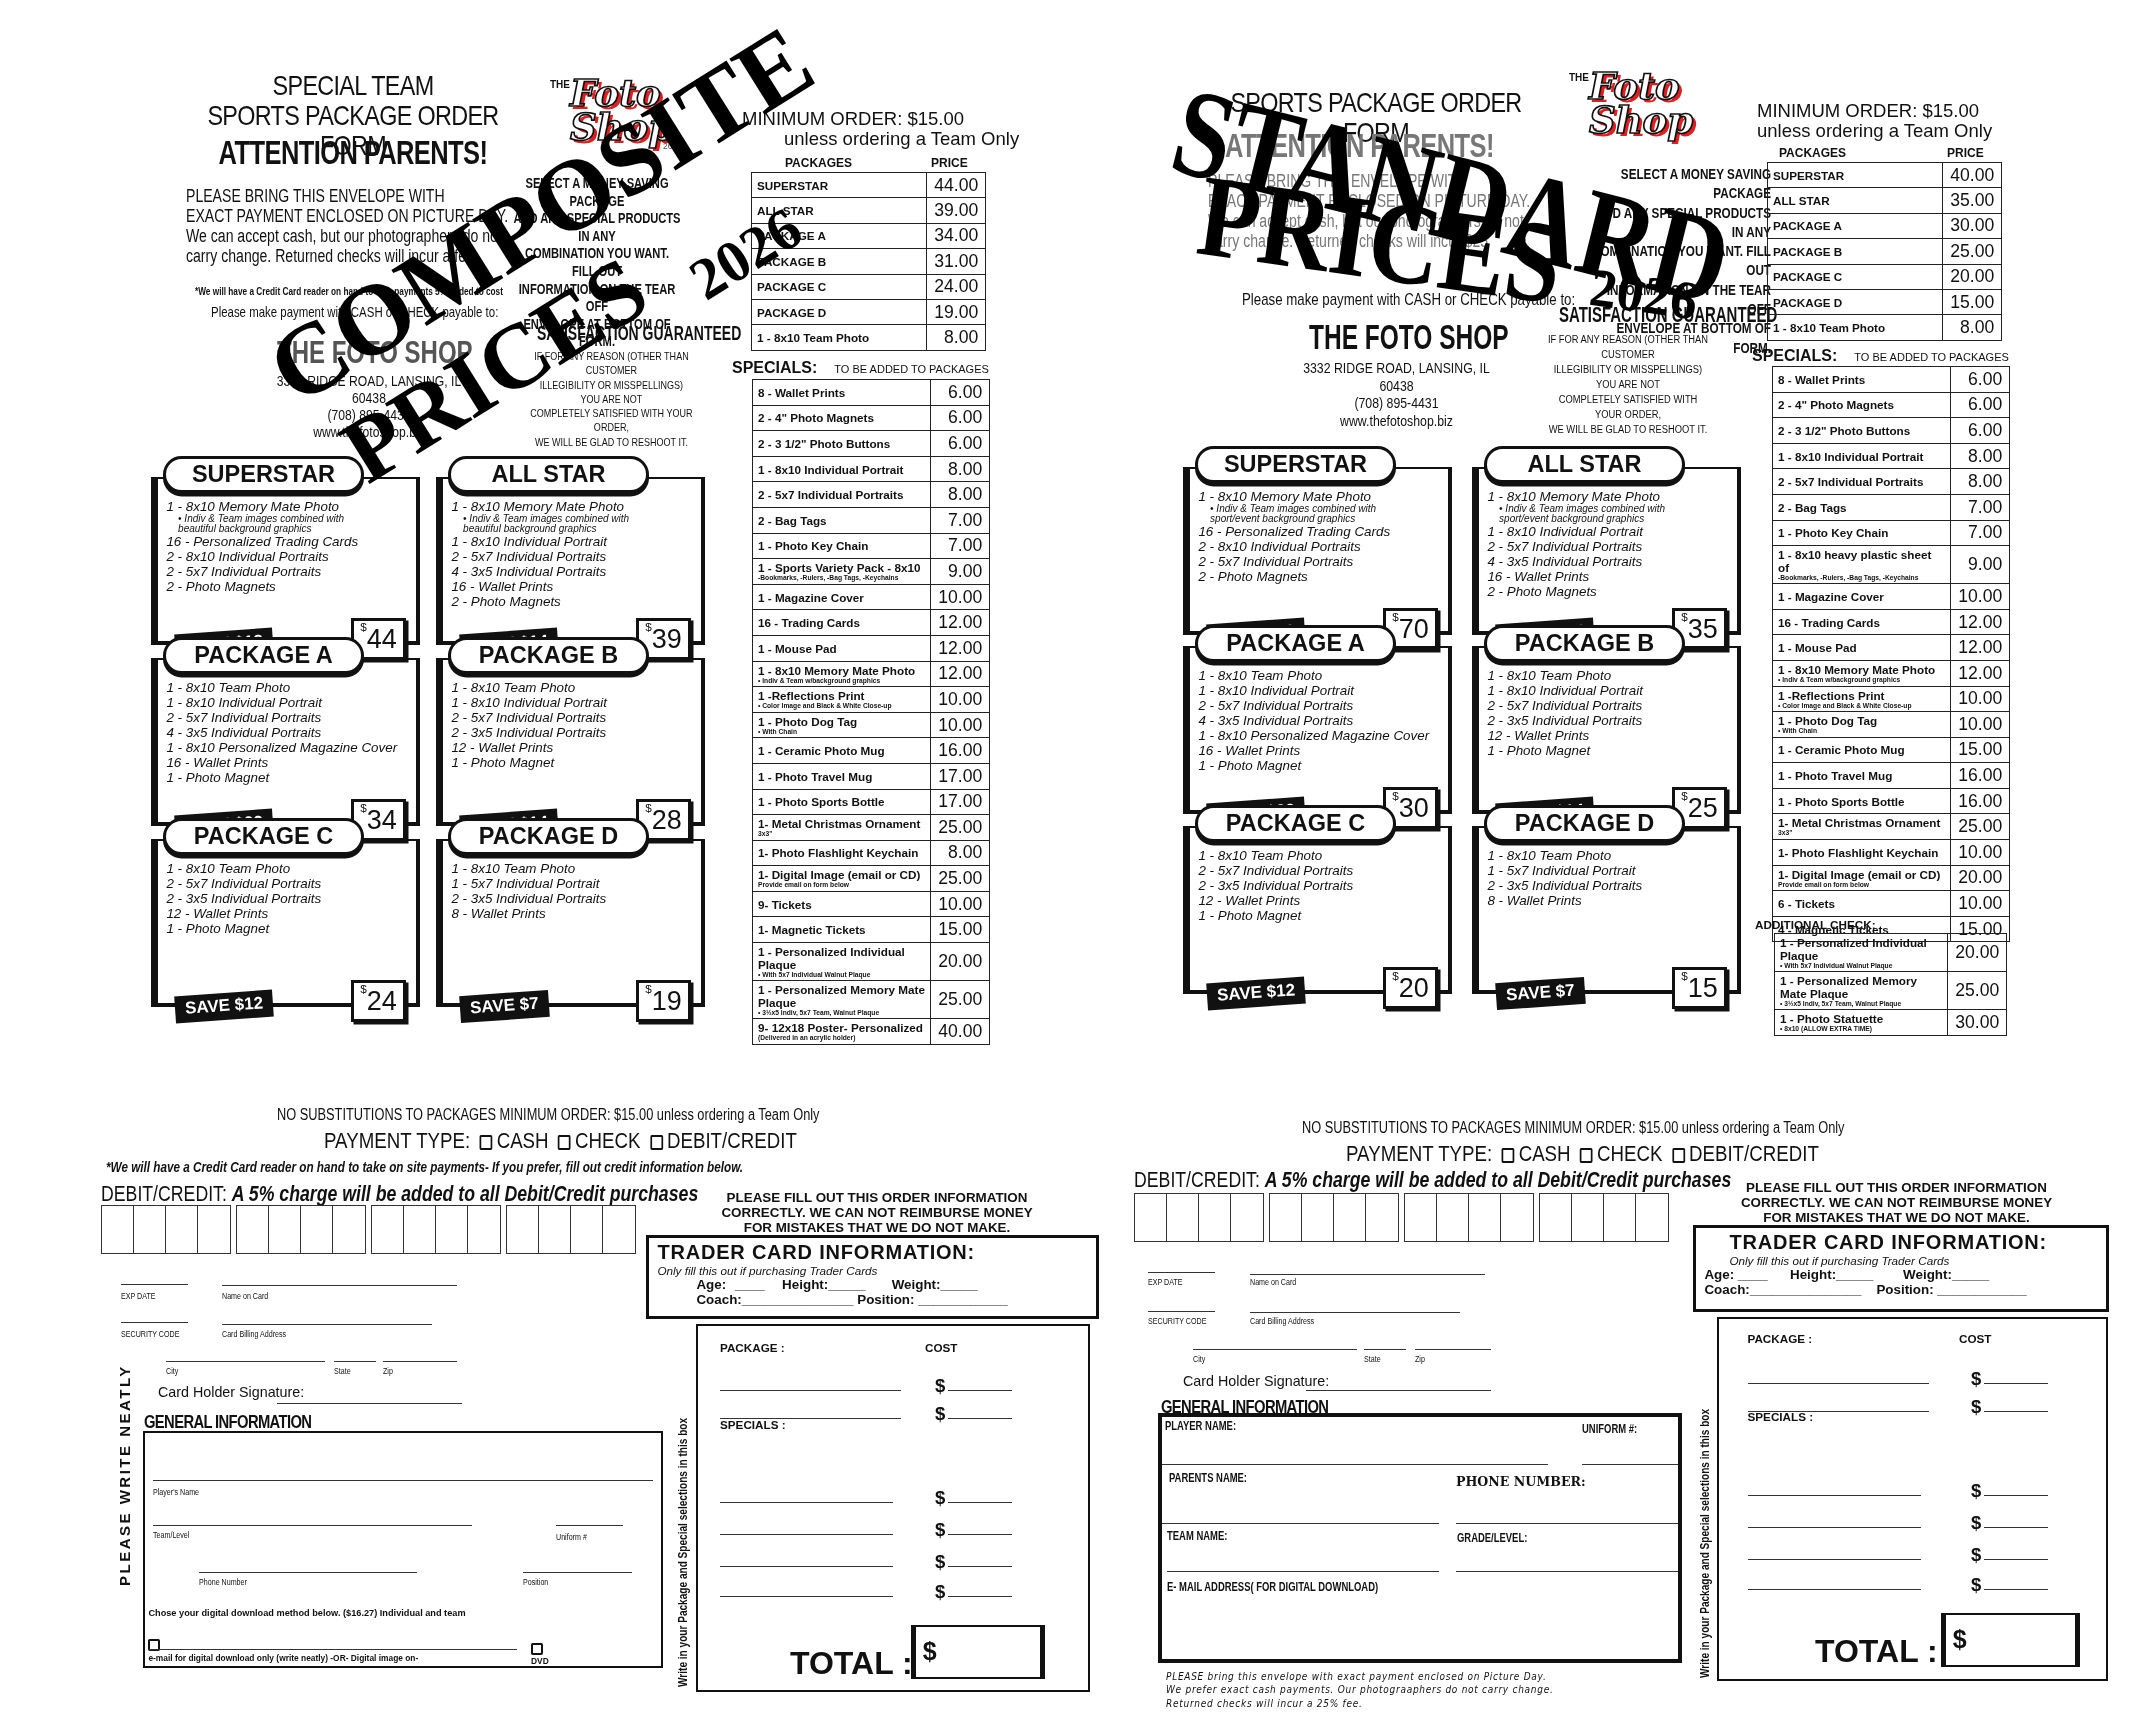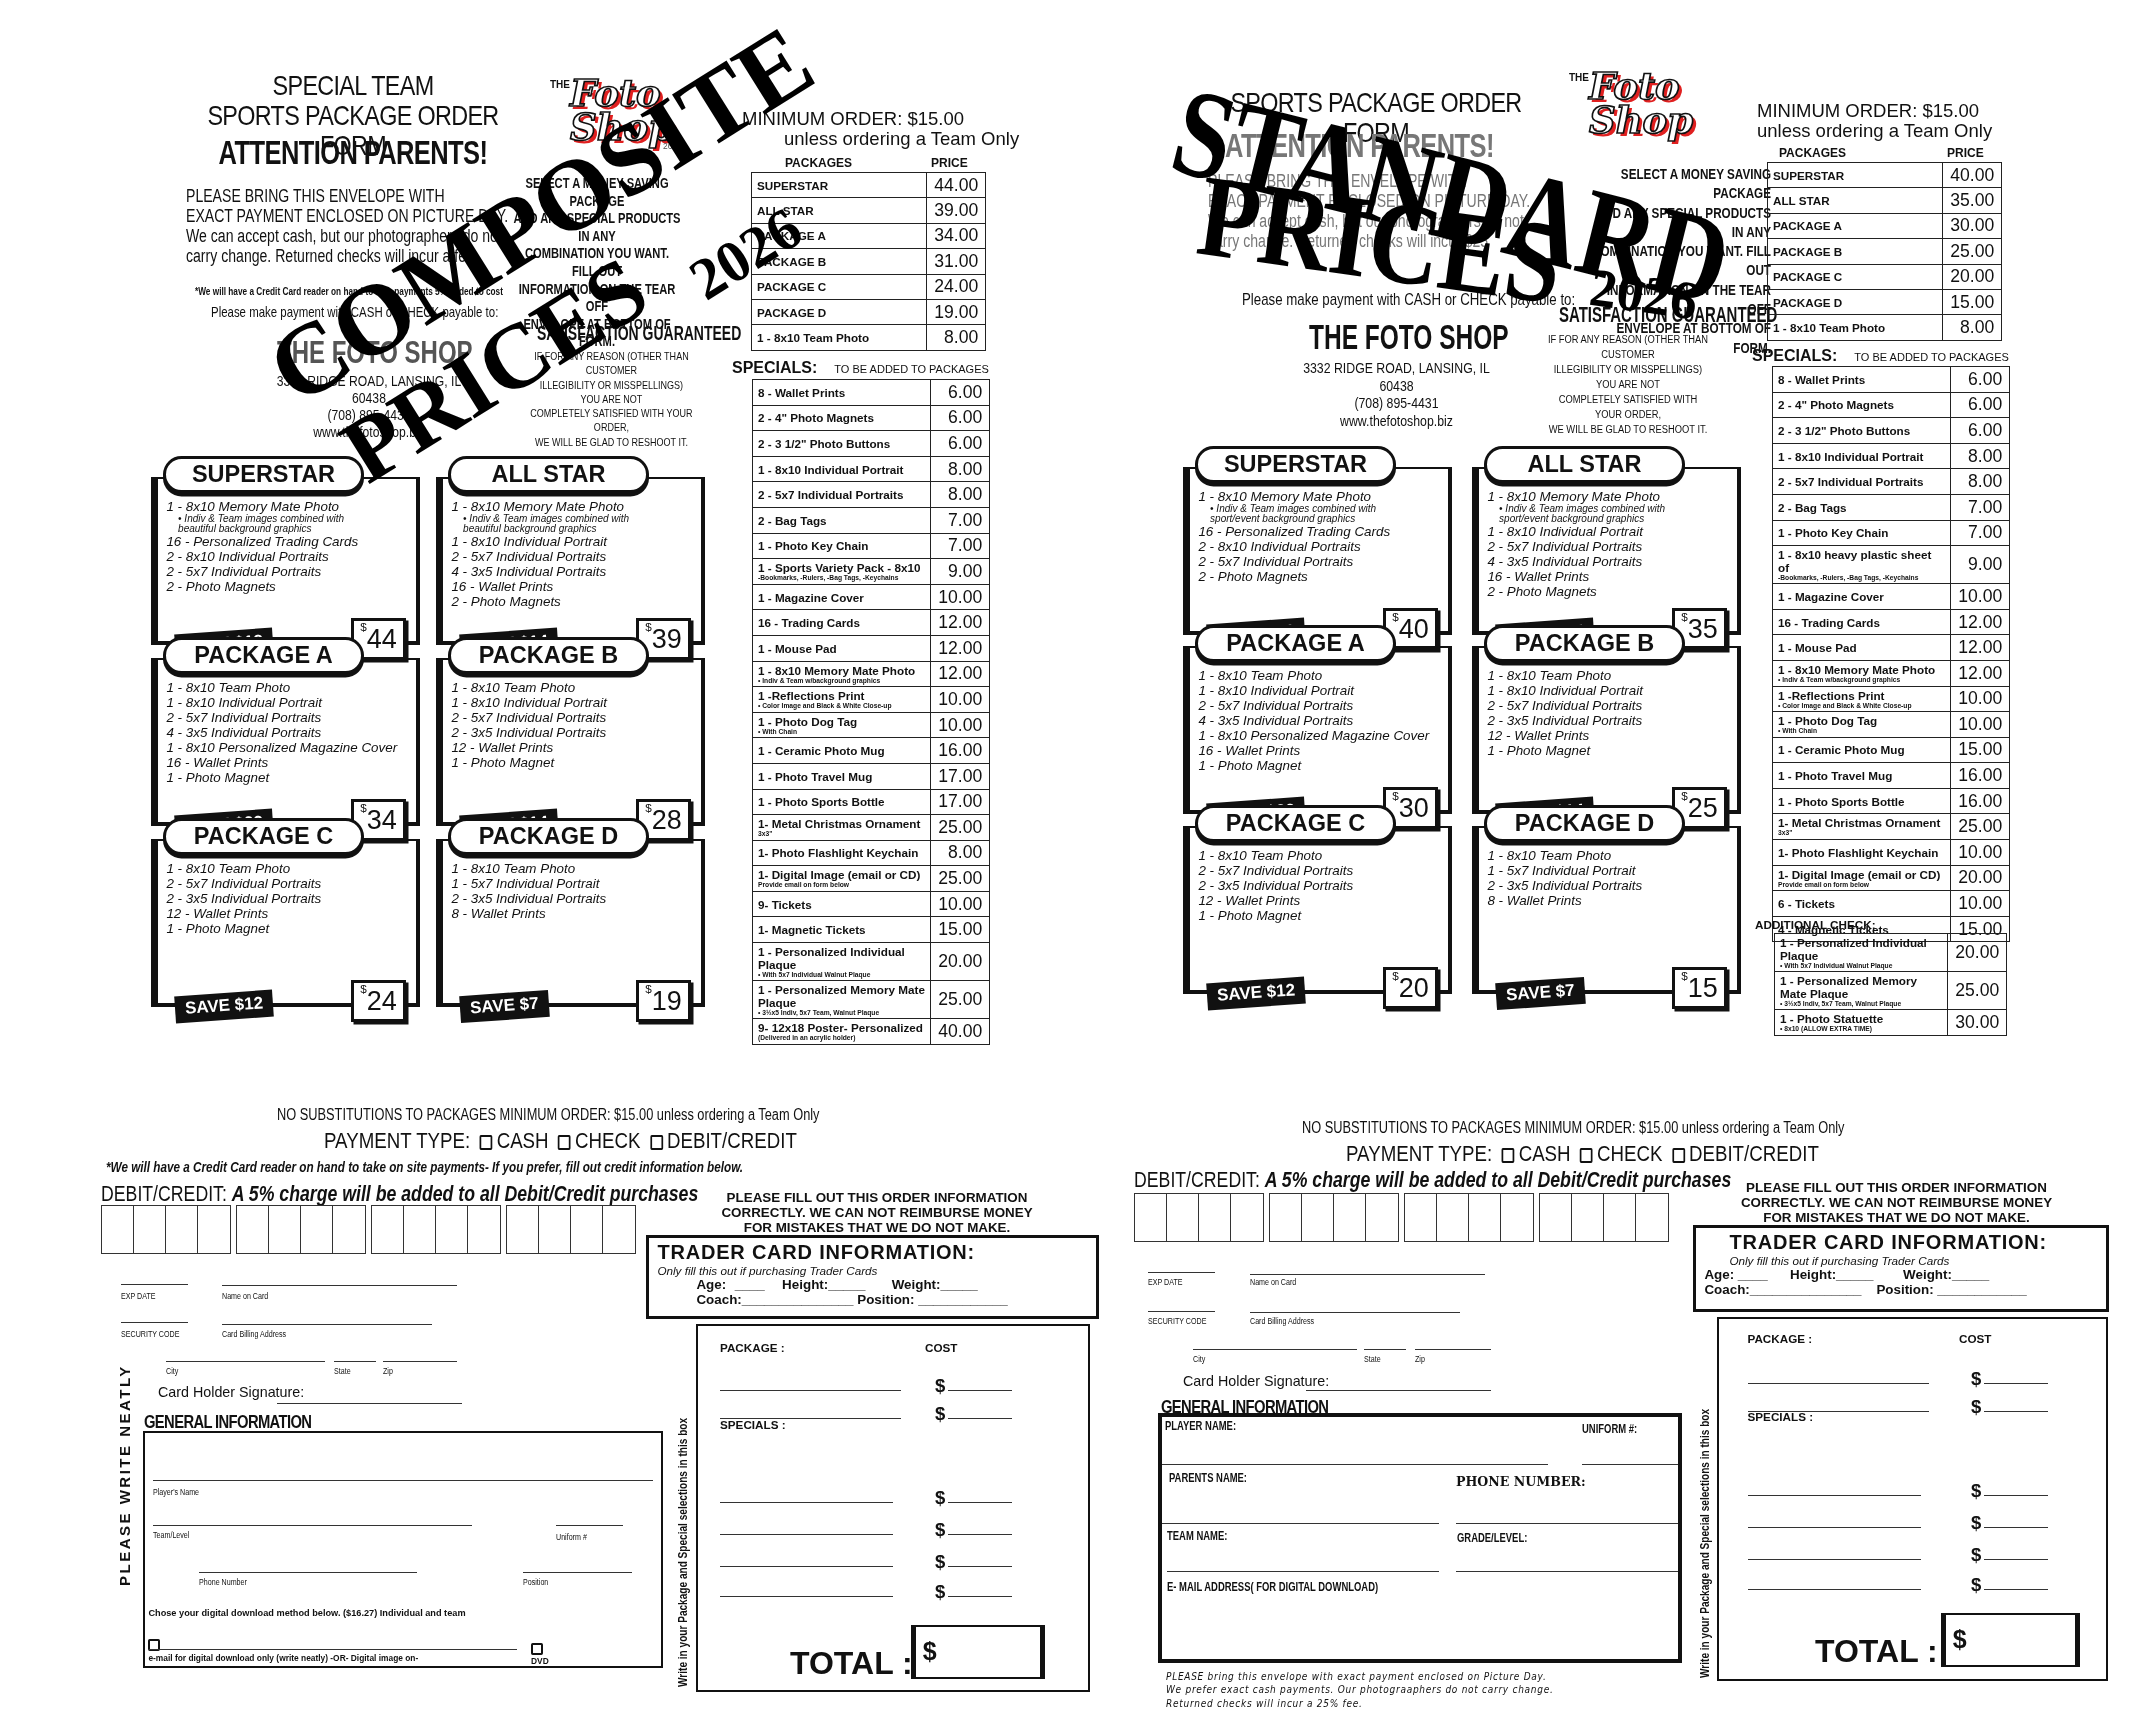--- a/index.html
+++ b/index.html
@@ -635,21 +635,21 @@
         <ul>
           <li>1 - 8x10 Memory Mate Photo</li>
           <li class="b">• Indiv &amp; Team images combined with</li>
           <li class="b">sport/event background graphics</li>
           <li>16 - Personalized Trading Cards</li>
           <li>2 - 8x10 Individual Portraits</li>
           <li>2 - 5x7 Individual Portraits</li>
           <li>2 - Photo Magnets</li>
         </ul>
         <div class="save">SAVE $18</div>
-        <div class="price"><sup>$</sup><span>40</span></div>
+        <div class="price"><sup>$</sup><span>70</span></div>
       </div>
       <div class="pkg" style="left: 1472px; top: 467px;">
         <div class="nm">ALL STAR</div>
         <ul>
           <li>1 - 8x10 Memory Mate Photo</li>
           <li class="b">• Indiv &amp; Team images combined with</li>
           <li class="b">sport/event background graphics</li>
           <li>1 - 8x10 Individual Portrait</li>
           <li>2 - 5x7 Individual Portraits</li>
           <li>4 - 3x5 Individual Portraits</li>

